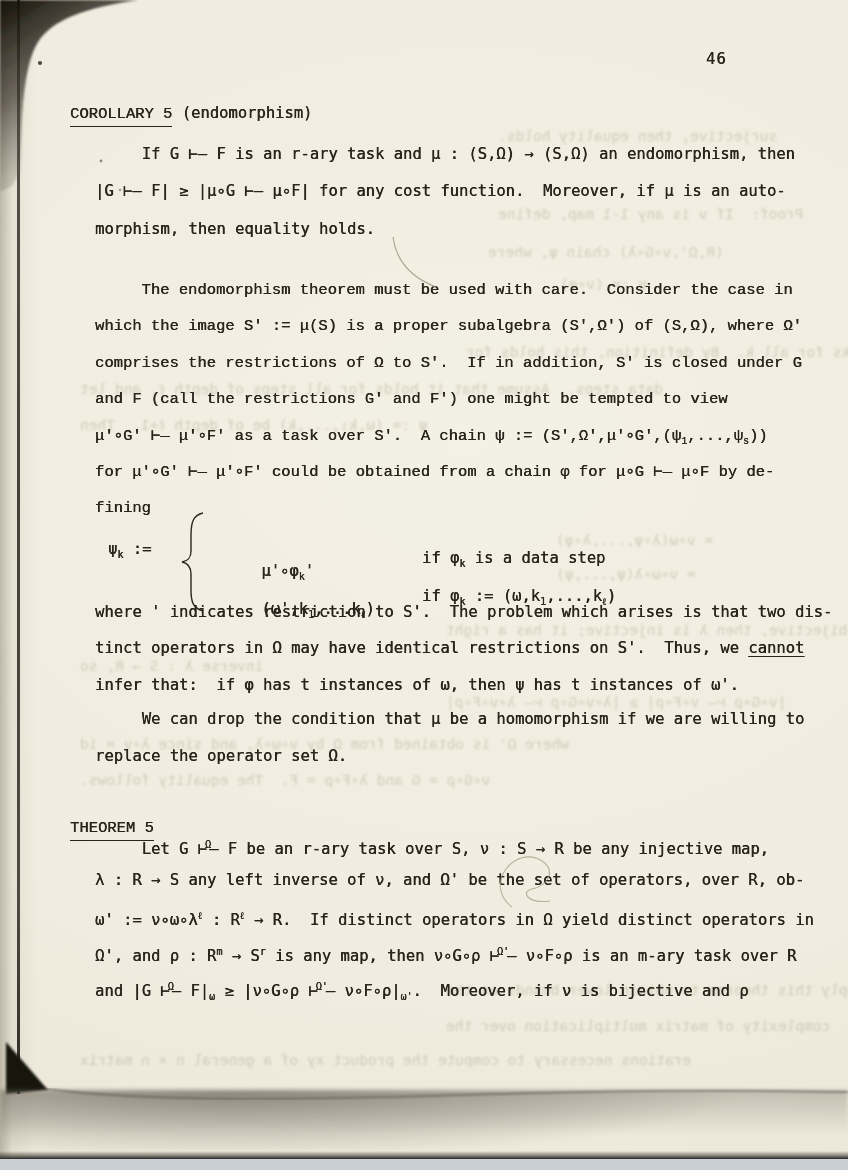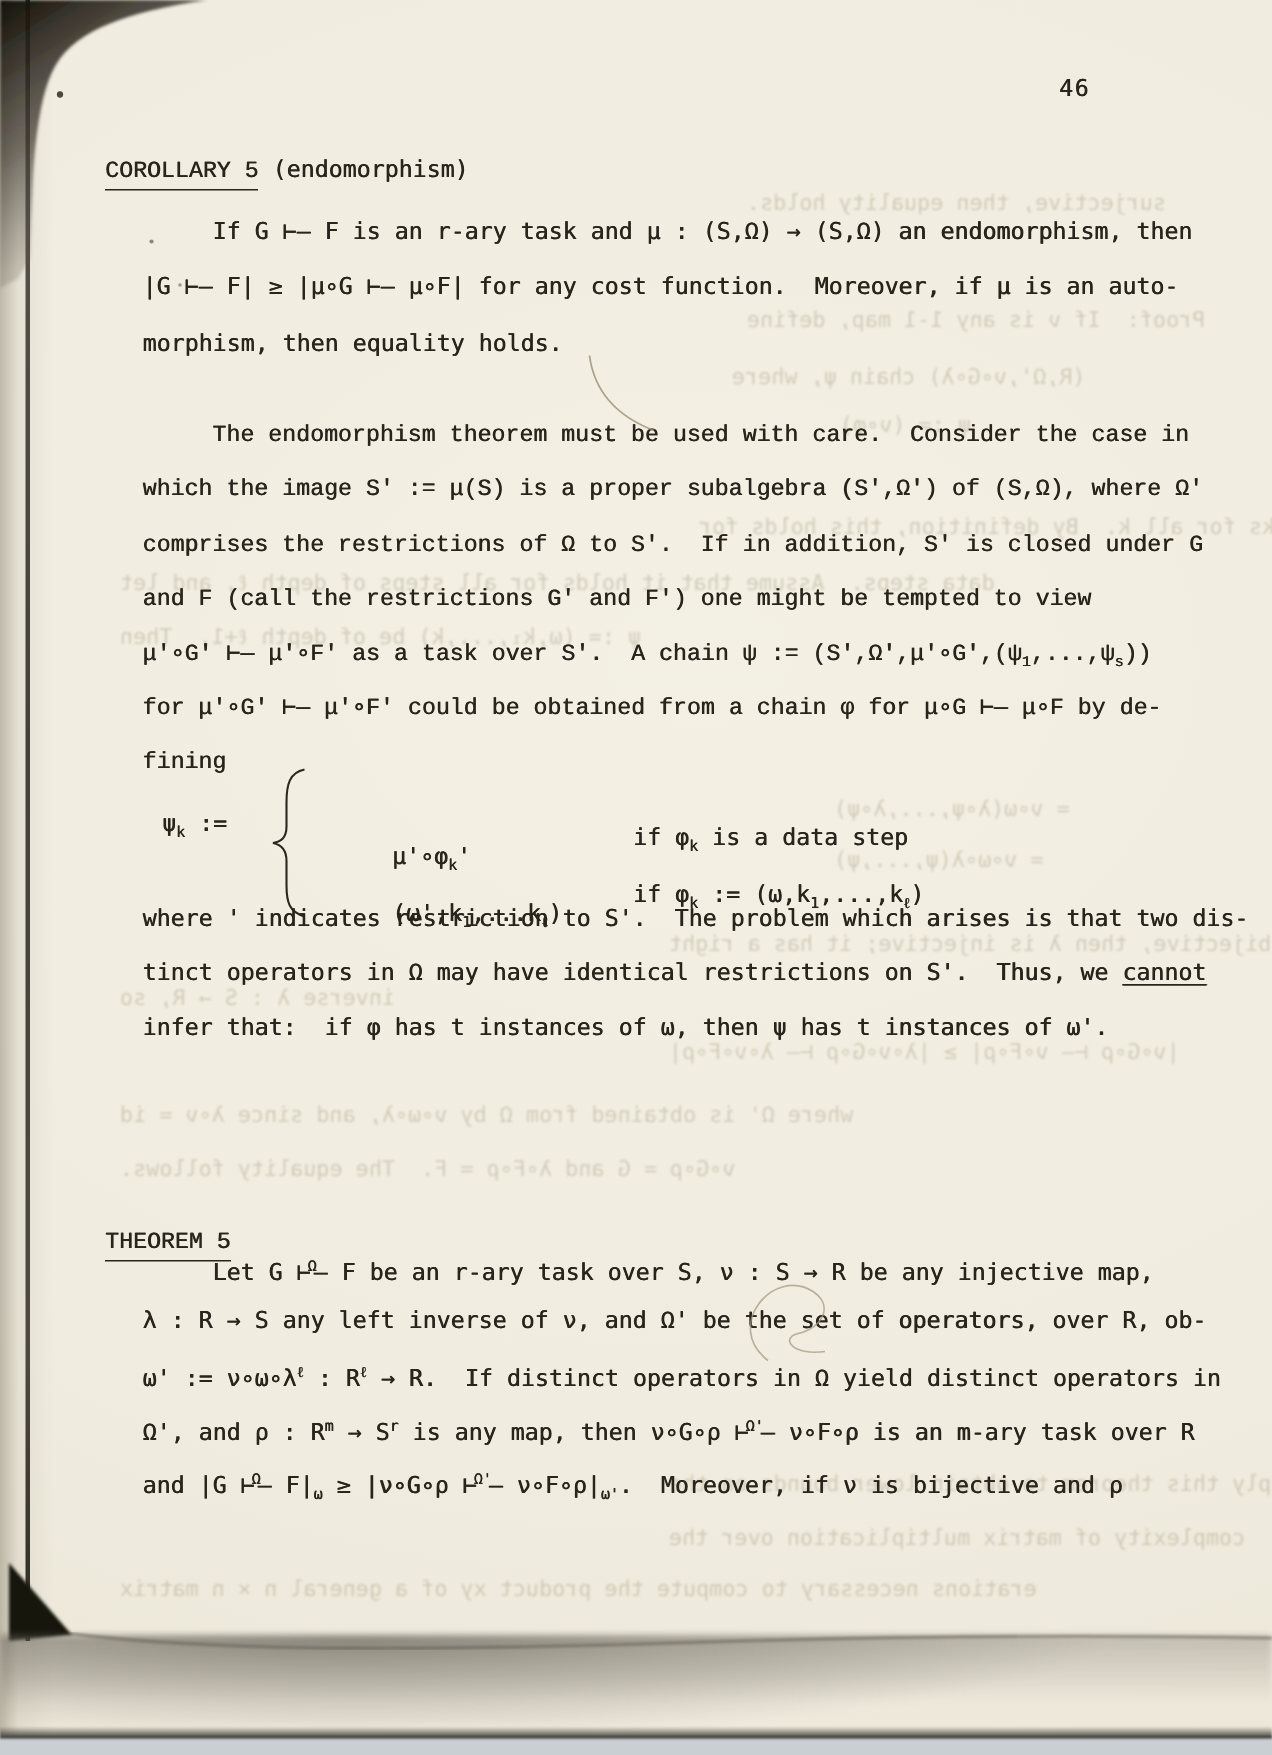--- a/index.html
+++ b/index.html
@@ -102,20 +102,24 @@
     <span class="expr">(ω',k<sub>1</sub>,...k<sub>ℓ</sub>)</span>
     <span class="cond">if φ<sub>k</sub> := (ω,k<sub>1</sub>,...,k<sub>ℓ</sub>)</span>
   </div>
 
   <div class="para txt" style="top:594px;--lh:36.4px;">
       <div class="tline">where ' indicates restriction to S'.  The problem which arises is that two dis-</div>
       <div class="tline">tinct operators in Ω may have identical restrictions on S'.  Thus, we <u>cannot</u></div>
       <div class="tline">infer that:  if φ has t instances of ω, then ψ has t instances of ω'.</div>
     </div>
 
+  <div class="para txt" style="top:701px;--lh:37px;">
+      <div class="tline">     We can drop the condition that μ be a homomorphism if we are willing to</div>
+      <div class="tline">replace the operator set Ω.</div>
+    </div>
 
   <div class="heading txt" style="top:818px;"><span class="hul">THEOREM 5</span></div>
   <div class="para txt" style="top:827px;--lh:35.6px;">
       <div class="tline">     Let G <span class="rel">⊢<sup>Ω</sup>—</span> F be an r-ary task over S, ν : S → R be any injective map,</div>
       <div class="tline">λ : R → S any left inverse of ν, and Ω' be the set of operators, over R, ob-</div>
       <div class="tline">ω' := ν∘ω∘λ<sup>ℓ</sup> : R<sup>ℓ</sup> → R.  If distinct operators in Ω yield distinct operators in</div>
       <div class="tline">Ω', and ρ : R<sup>m</sup> → S<sup>r</sup> is any map, then ν∘G∘ρ <span class="rel">⊢<sup>Ω'</sup>—</span> ν∘F∘ρ is an m-ary task over R</div>
       <div class="tline">and |G <span class="rel">⊢<sup>Ω</sup>—</span> F|<sub>ω</sub> ≥ |ν∘G∘ρ <span class="rel">⊢<sup>Ω'</sup>—</span> ν∘F∘ρ|<sub>ω'</sub>.  Moreover, if ν is bijective and ρ</div>
     </div>
 

